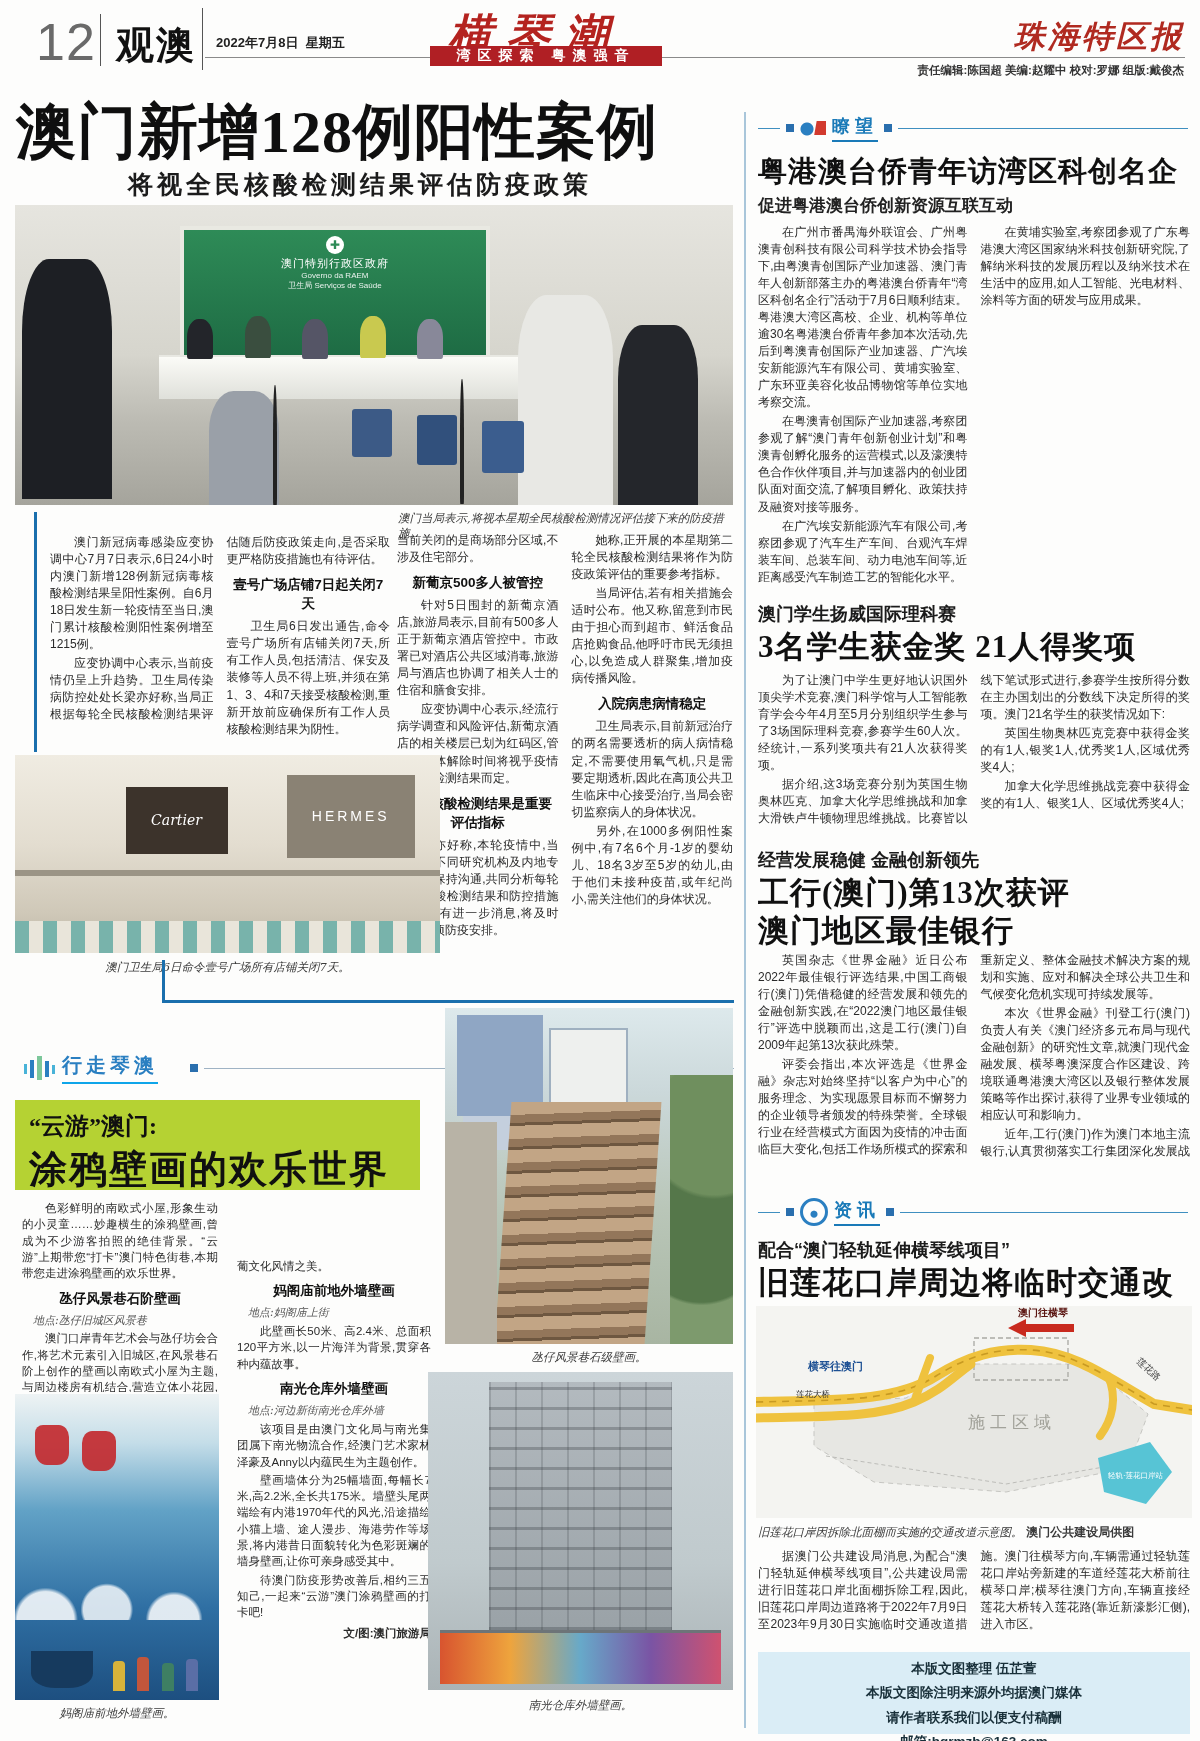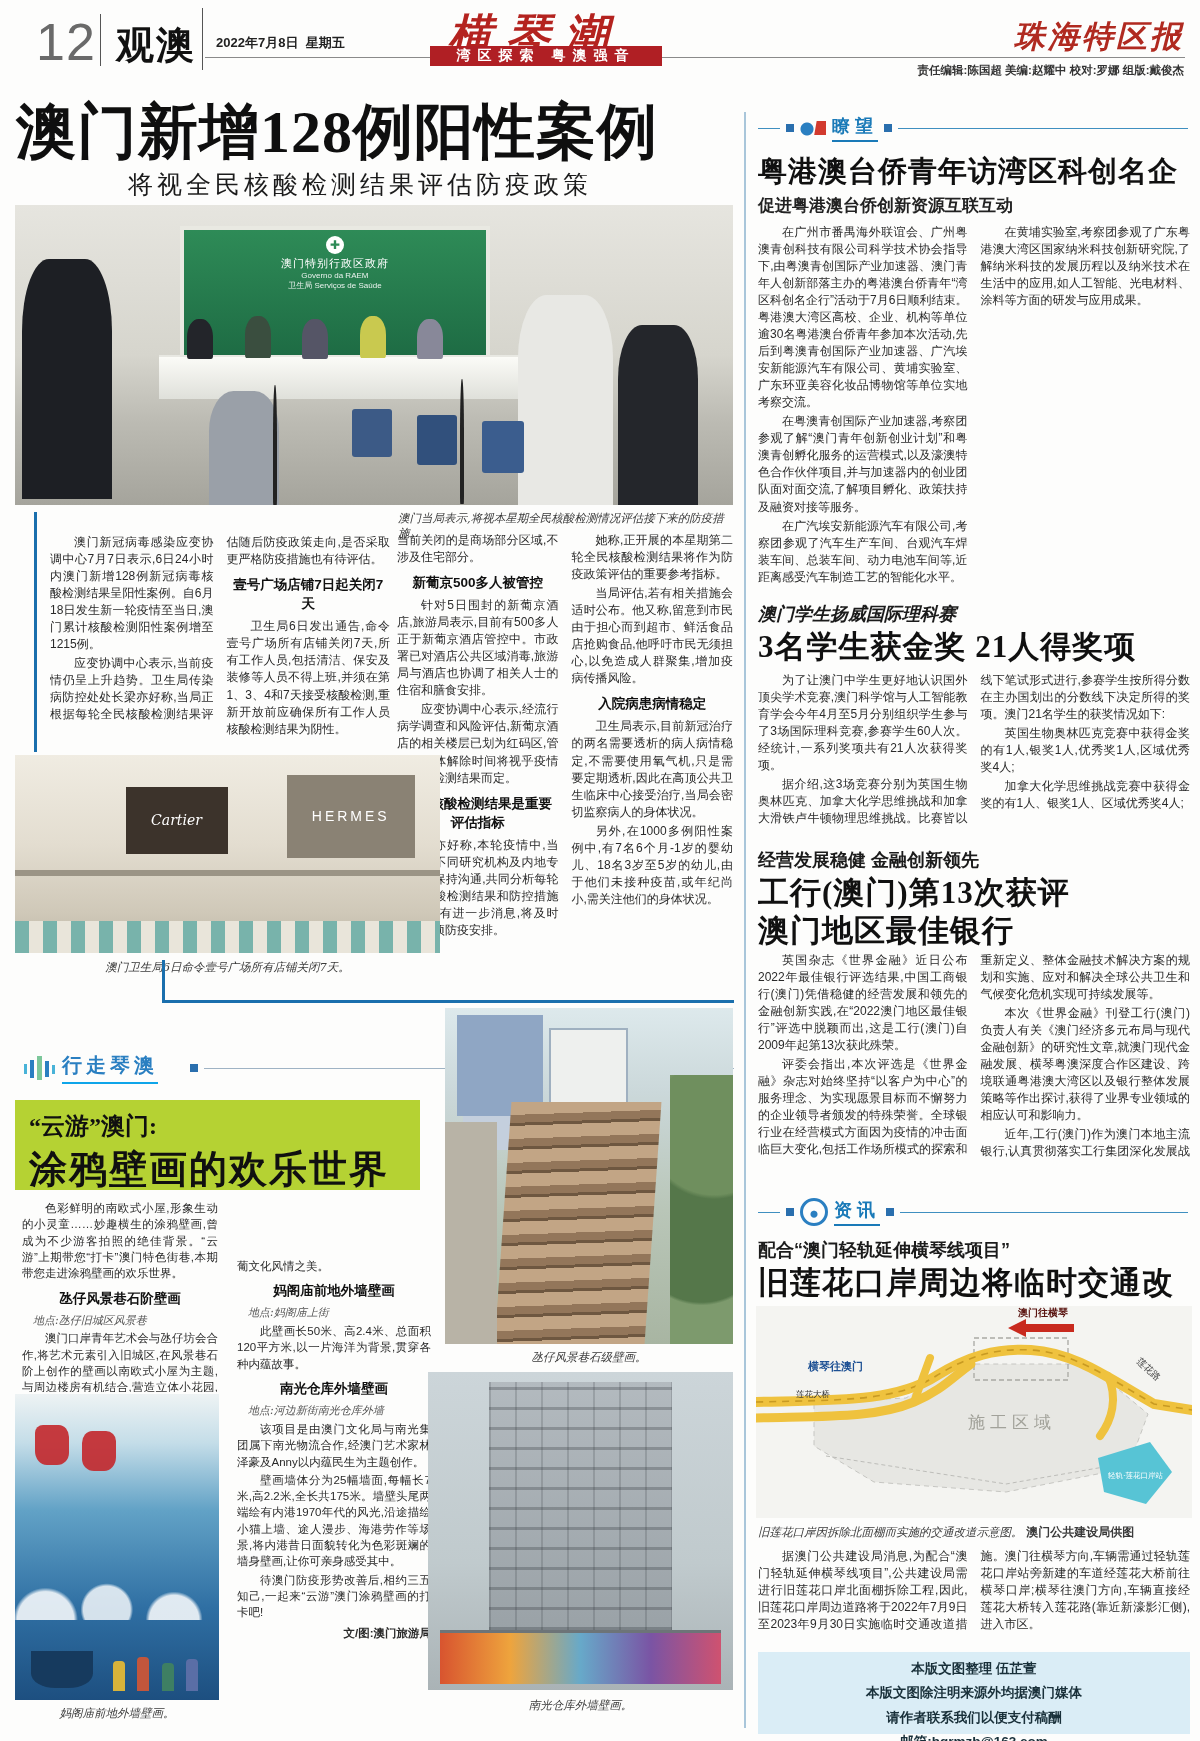--- a/index.html
+++ b/index.html
@@ -15,21 +15,21 @@
   .masthead{font-family:"DejaVu Serif","Liberation Serif",serif;font-style:italic;font-weight:bold;
             color:#b4231f;font-size:44px;letter-spacing:14px;}
   .redbar{background:#b01f24;color:#fff;font-size:14px;font-weight:bold;letter-spacing:7px;
           display:flex;align-items:center;justify-content:center;}
   .papername{font-family:"DejaVu Serif","Liberation Serif",serif;font-style:italic;font-weight:bold;
              color:#b02a20;font-size:31px;letter-spacing:3px;}
   .credits{font-size:11.5px;font-weight:bold;color:#333;text-align:right;}
   
   .lead-h1{font-family:"Liberation Serif","DejaVu Serif",serif;font-weight:bold;color:#0f0f0f;
            font-size:60px;letter-spacing:1px;}
-  .lead-h2{font-family:"Liberation Serif","DejaVu Serif",serif;font-weight:normal;font-size:25px;color:#1b1b1b;
+  .lead-h2{font-family:"Liberation Serif","DejaVu Serif",serif;font-weight:bold;font-size:25px;color:#1b1b1b;
            letter-spacing:4px;text-align:center;}
   .photo{position:absolute;overflow:hidden;}
   .cap{font-family:"DejaVu Serif","Liberation Serif",serif;font-style:italic;font-size:11.5px;color:#3a3a3a;}
   .body-cols{column-gap:13px;column-fill:auto;overflow:hidden;font-size:12px;line-height:1.42;
              text-align:justify;color:#2a2a2a;}
   .cols2{column-count:2;}
   .blk{margin:0 0 2px 0;}
   .blk-p{text-indent:2em;}
   .blk-cont{text-indent:0;}
   .blk-h{font-weight:bold;text-align:center;font-size:13.5px;margin:7px 0 5px 0;color:#111;text-indent:0;}
@@ -236,21 +236,21 @@
 
   <div class="abs r-h1" style="left:758px;top:152px;width:432px;">粤港澳台侨青年访湾区科创名企</div>
   <div class="abs r-sub" style="left:758px;top:194px;width:432px;">促进粤港澳台侨创新资源互联互动</div>
   <div class="abs body-cols cols2" style="left:758px;top:224px;width:432px;height:368px;">
       <div class="blk blk-p">在广州市番禺海外联谊会、广州粤澳青创科技有限公司科学技术协会指导下,由粤澳青创国际产业加速器、澳门青年人创新部落主办的粤港澳台侨青年“湾区科创名企行”活动于7月6日顺利结束。粤港澳大湾区高校、企业、机构等单位逾30名粤港澳台侨青年参加本次活动,先后到粤澳青创国际产业加速器、广汽埃安新能源汽车有限公司、黄埔实验室、广东环亚美容化妆品博物馆等单位实地考察交流。</div>
       <div class="blk blk-p">在粤澳青创国际产业加速器,考察团参观了解“澳门青年创新创业计划”和粤澳青创孵化服务的运营模式,以及濠澳特色合作伙伴项目,并与加速器内的创业团队面对面交流,了解项目孵化、政策扶持及融资对接等服务。</div>
       <div class="blk blk-p">在广汽埃安新能源汽车有限公司,考察团参观了汽车生产车间、台观汽车焊装车间、总装车间、动力电池车间等,近距离感受汽车制造工艺的智能化水平。</div>
       <div class="blk blk-p">在黄埔实验室,考察团参观了广东粤港澳大湾区国家纳米科技创新研究院,了解纳米科技的发展历程以及纳米技术在生活中的应用,如人工智能、光电材料、涂料等方面的研发与应用成果。</div>
     </div>
 
-  <div class="abs kicker" style="left:758px;top:602px;font-style:italic;">澳门学生扬威国际理科赛</div>
+  <div class="abs kicker" style="left:758px;top:602px;">澳门学生扬威国际理科赛</div>
   <div class="abs r-h1 r-h1-big" style="left:758px;top:626px;width:432px;">3名学生获金奖 21人得奖项</div>
   <div class="abs body-cols cols2" style="left:758px;top:672px;width:432px;height:166px;">
       <div class="blk blk-p">为了让澳门中学生更好地认识国外顶尖学术竞赛,澳门科学馆与人工智能教育学会今年4月至5月分别组织学生参与了3场国际理科竞赛,参赛学生60人次。经统计,一系列奖项共有21人次获得奖项。</div>
       <div class="blk blk-p">据介绍,这3场竞赛分别为英国生物奥林匹克、加拿大化学思维挑战和加拿大滑铁卢牛顿物理思维挑战。比赛皆以线下笔试形式进行,参赛学生按所得分数在主办国划出的分数线下决定所得的奖项。澳门21名学生的获奖情况如下:</div>
       <div class="blk blk-p">英国生物奥林匹克竞赛中获得金奖的有1人,银奖1人,优秀奖1人,区域优秀奖4人;</div>
       <div class="blk blk-p">加拿大化学思维挑战竞赛中获得金奖的有1人、银奖1人、区域优秀奖4人;</div>
     </div>
 
   <div class="abs kicker" style="left:758px;top:848px;">经营发展稳健 金融创新领先</div>
   <div class="abs r-h1 r-h1-big" style="left:758px;top:872px;width:432px;">工行(澳门)第13次获评</div>

